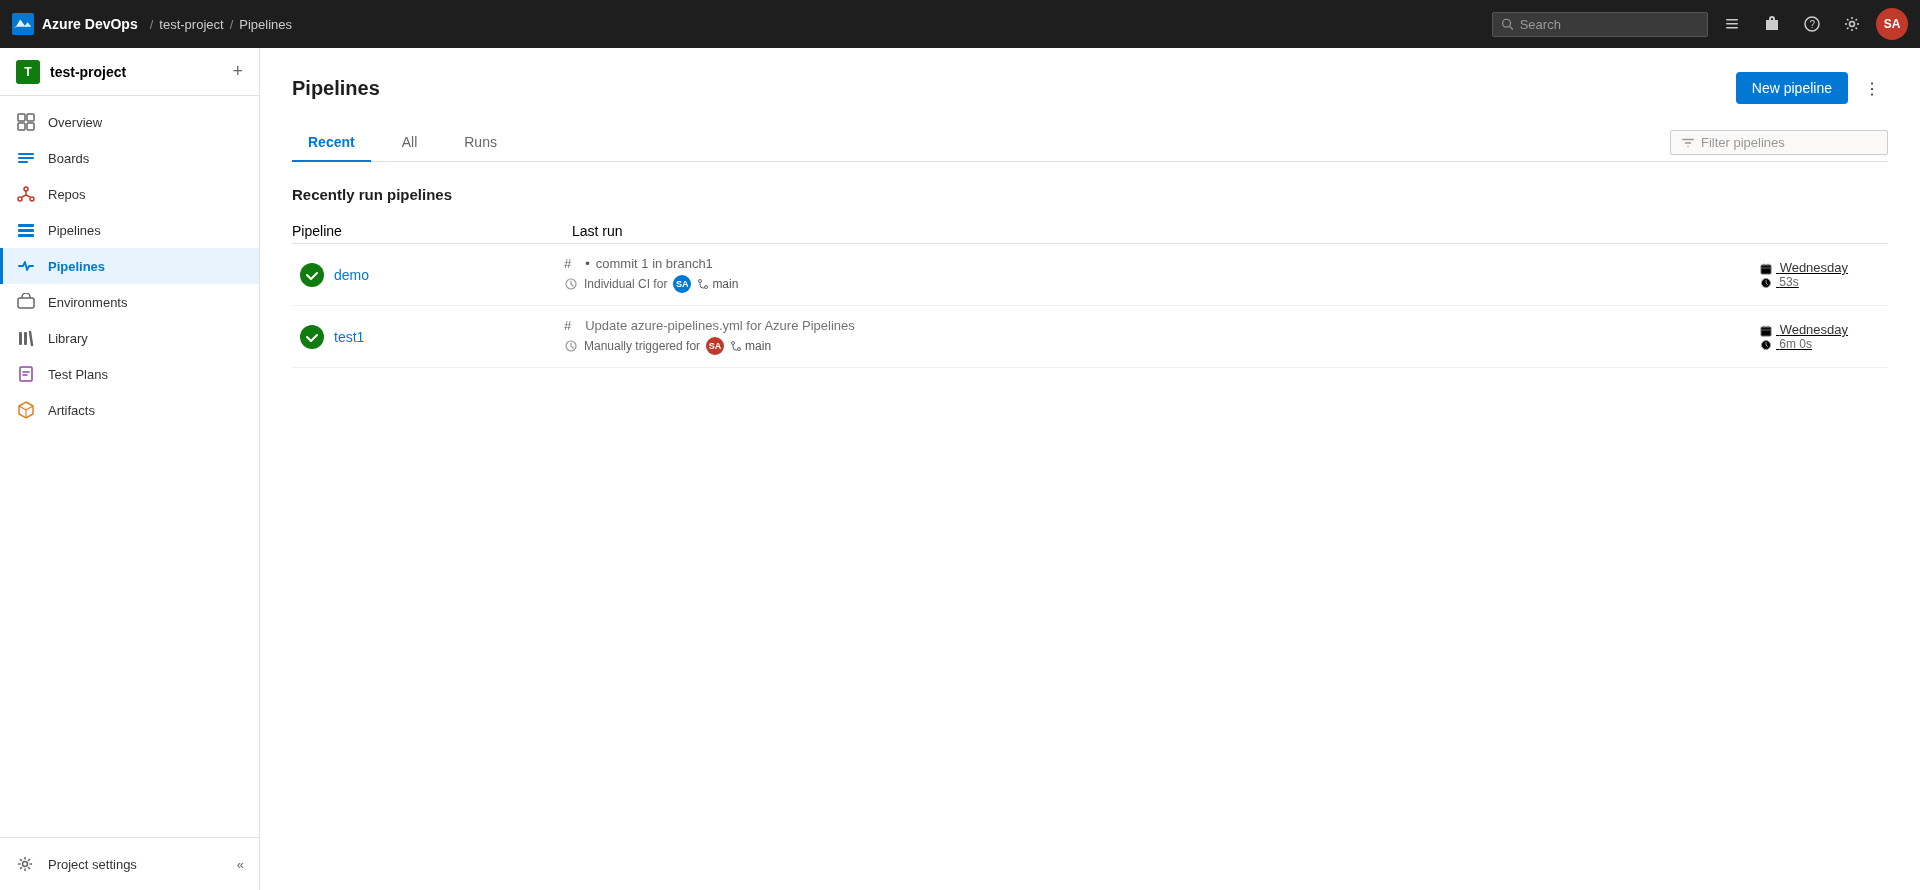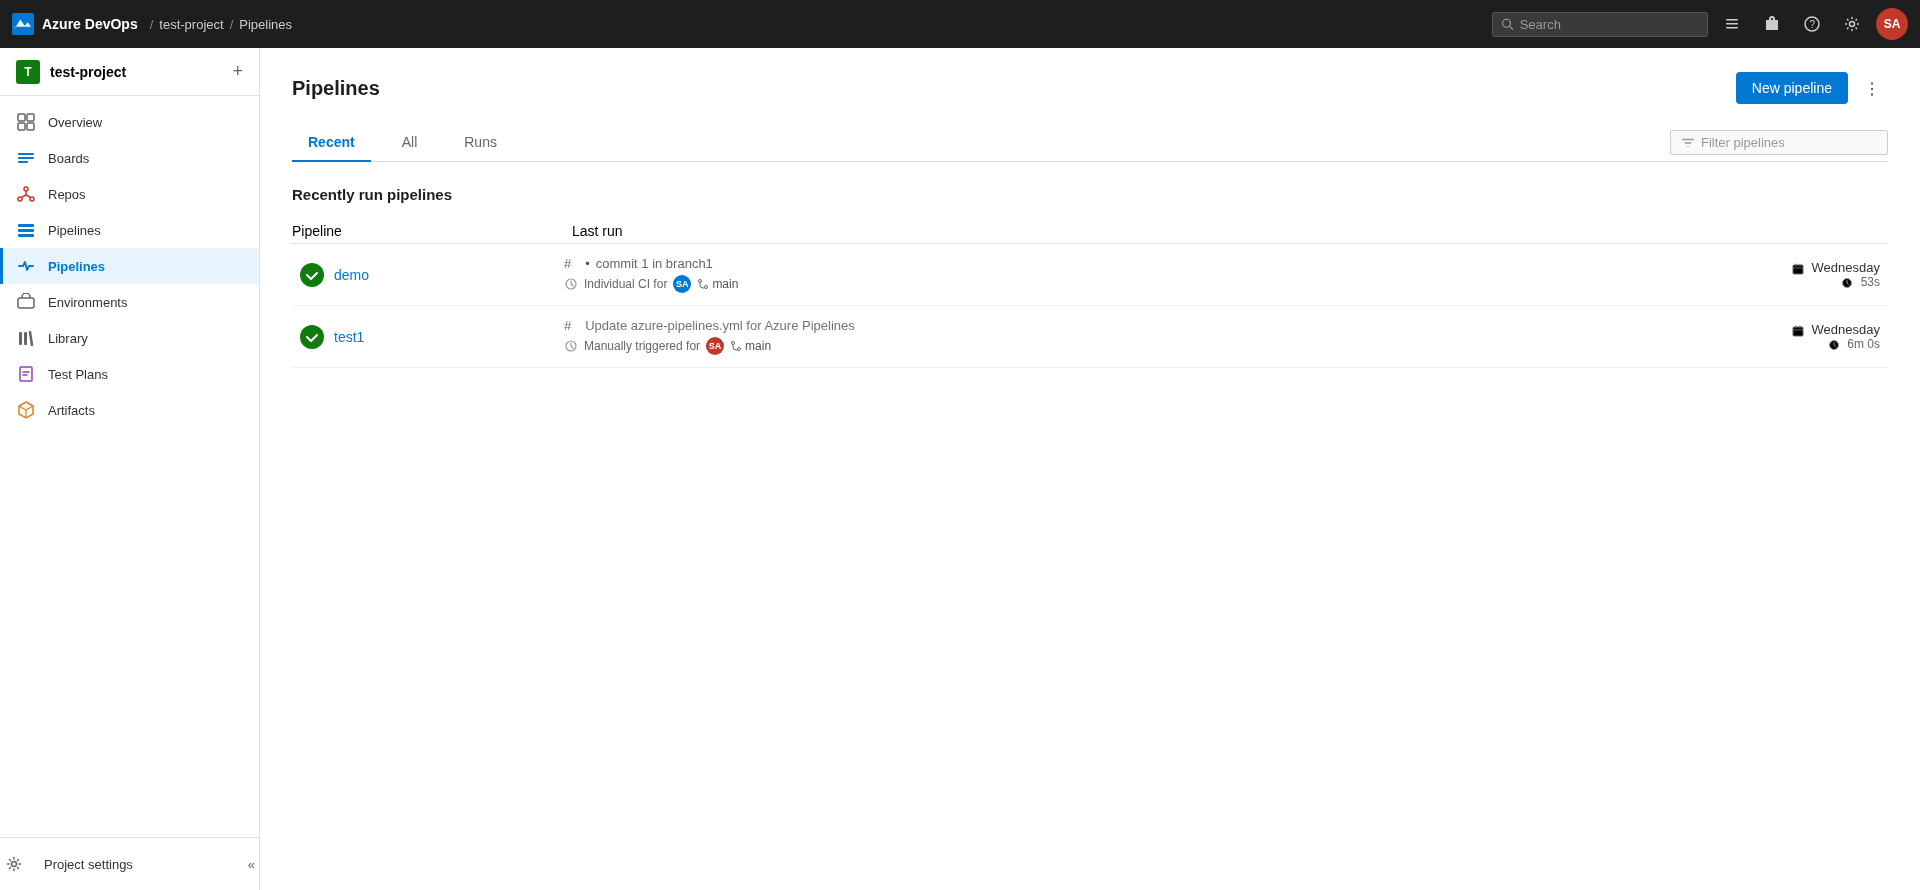--- a/index.html
+++ b/index.html
@@ -95,22 +95,22 @@
       width: 3px;
       background: #0078d4;
     }
     .nav-icon { width: 20px; height: 20px; display: flex; align-items: center; justify-content: center; flex-shrink: 0; }
 
     .sidebar-bottom {
       border-top: 1px solid #e0e0e0;
       padding: 8px 0;
     }
     .settings-item {
-      display: flex; align-items: center; gap: 20px;
-      padding: 8px 4px; cursor: pointer; color: #333; font-size: 13px;
+      display: flex; align-items: center; gap: 13px;
+      padding: 8px 15px; cursor: pointer; color: #333; font-size: 13px;
     }
     .collapse-btn { margin-left: auto; color: #666; }
 
     
     .content {
       flex: 1;
       background: #f3f2f1;
       overflow-y: auto;
       padding: 0;
     }
@@ -225,21 +225,21 @@
       flex-shrink: 0;
     }
     .avatar-blue { background: #0078d4; }
     .avatar-red { background: #c0392b; }
 
     .branch-tag {
       display: flex; align-items: center; gap: 3px;
       color: #555; font-size: 12px;
     }
 
-    .run-time-info { text-align: right; min-width: 120px; }
+    .run-time-info { text-align: left; min-width: 120px; text-decoration: underline; }
     .run-day { font-size: 13px; color: #333; }
     .run-duration { font-size: 12px; color: #666; }
   </style>
 </head>
 <body>
 
 <div class="topbar">
   <div class="topbar-logo">
     <svg class="topbar-logo-icon" viewBox="0 0 24 24" fill="none">
       <rect width="24" height="24" rx="2" fill="#0078d4"></rect>

